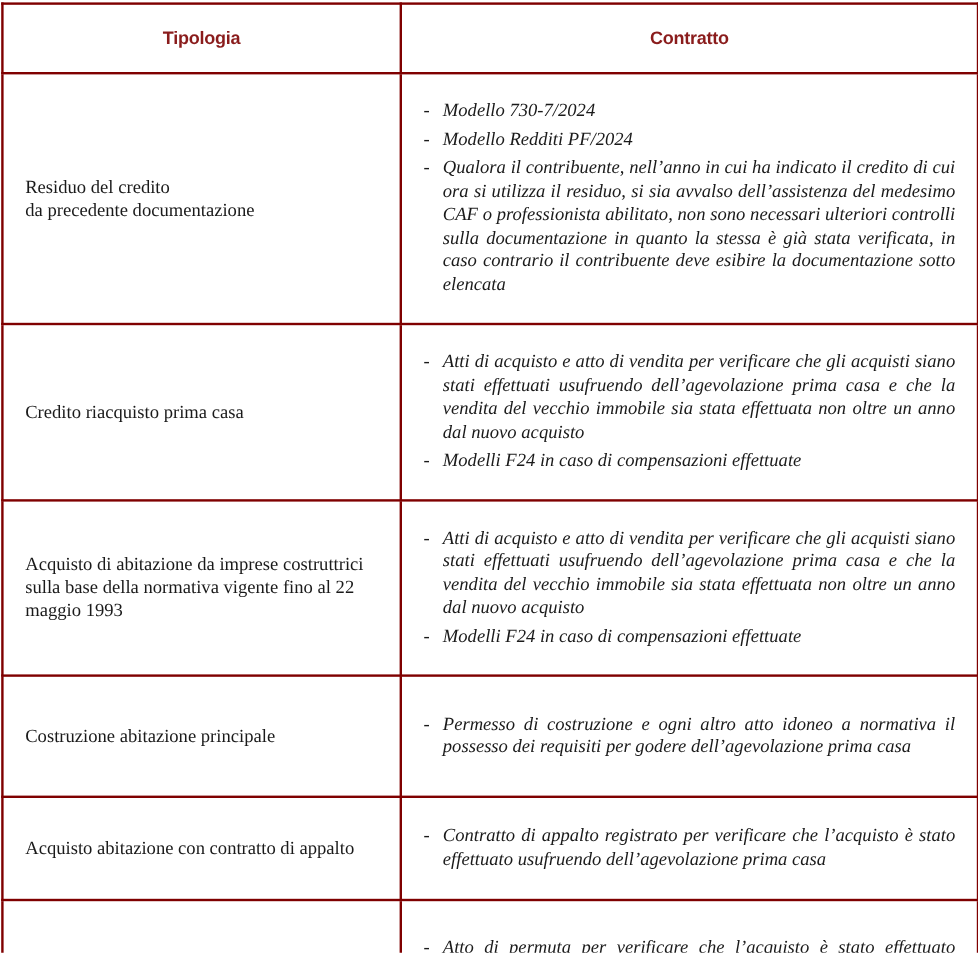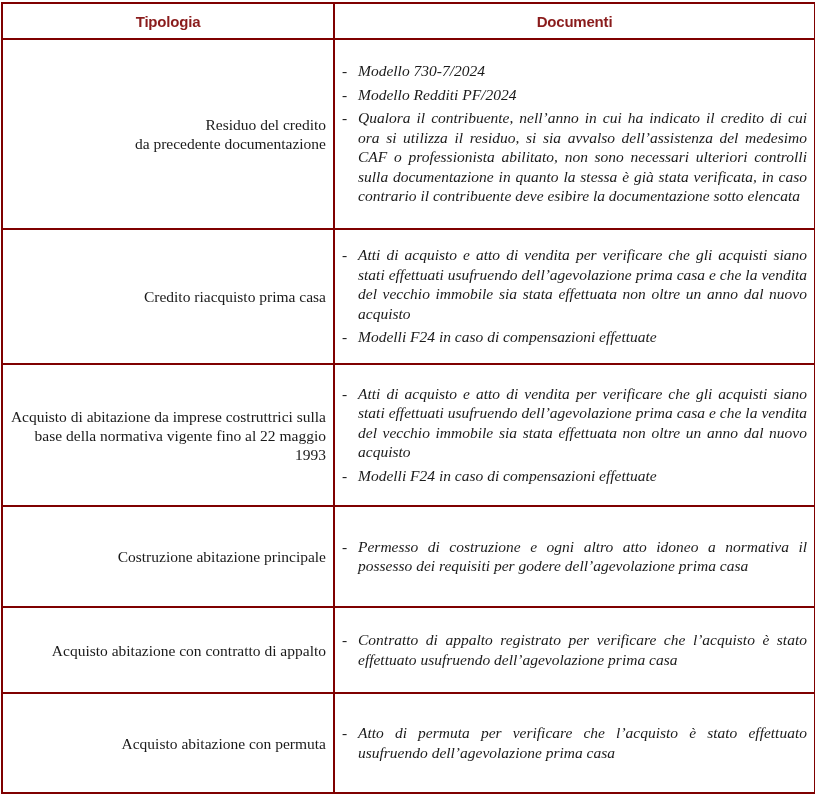--- a/index.html
+++ b/index.html
@@ -18,36 +18,36 @@
       left: 1px;
       top: 2px;
       width: 813px;
       border-collapse: collapse;
       table-layout: fixed;
       font-family: "Liberation Serif", "DejaVu Serif", serif;
       color: #1a1a1a;
     }
     table.doc-table td, table.doc-table th {
       border: 2px solid #7f0000;
-      padding: 7px;
+      padding: 18px;
       vertical-align: middle;
     }
     col.c1 { width: 332px; }
     col.c2 { width: 481px; }
     th.hdr {
       height: 20px;
       font-family: "Liberation Sans Narrow", "Liberation Sans", sans-serif;
       font-weight: bold;
       font-size: 15px;
       color: #8a1c1c;
       text-align: center;
       letter-spacing: -0.2px;
     }
     td.tip {
-      text-align: right;
+      text-align: left;
       font-size: 15.5px;
       line-height: 19px;
       padding: 0 6px;
       border-radius: 12px;
     }
     td.doc {
       padding: 0 10px 0 20px;
     }
     ul.doc-list {
       list-style: none;
@@ -80,21 +80,21 @@
 <body>
 
 <table class="doc-table">
   <colgroup>
     <col class="c1">
     <col class="c2">
   </colgroup>
   <thead>
     <tr>
       <th class="hdr">Tipologia</th>
-      <th class="hdr">Documenti</th>
+      <th class="hdr">Contratto</th>
     </tr>
   </thead>
   <tbody>
     <tr class="r1">
       <td class="tip">
         <span>Residuo del credito</span><br>
         <span>da precedente documentazione</span>
       </td>
       <td class="doc">
         <ul class="doc-list">

